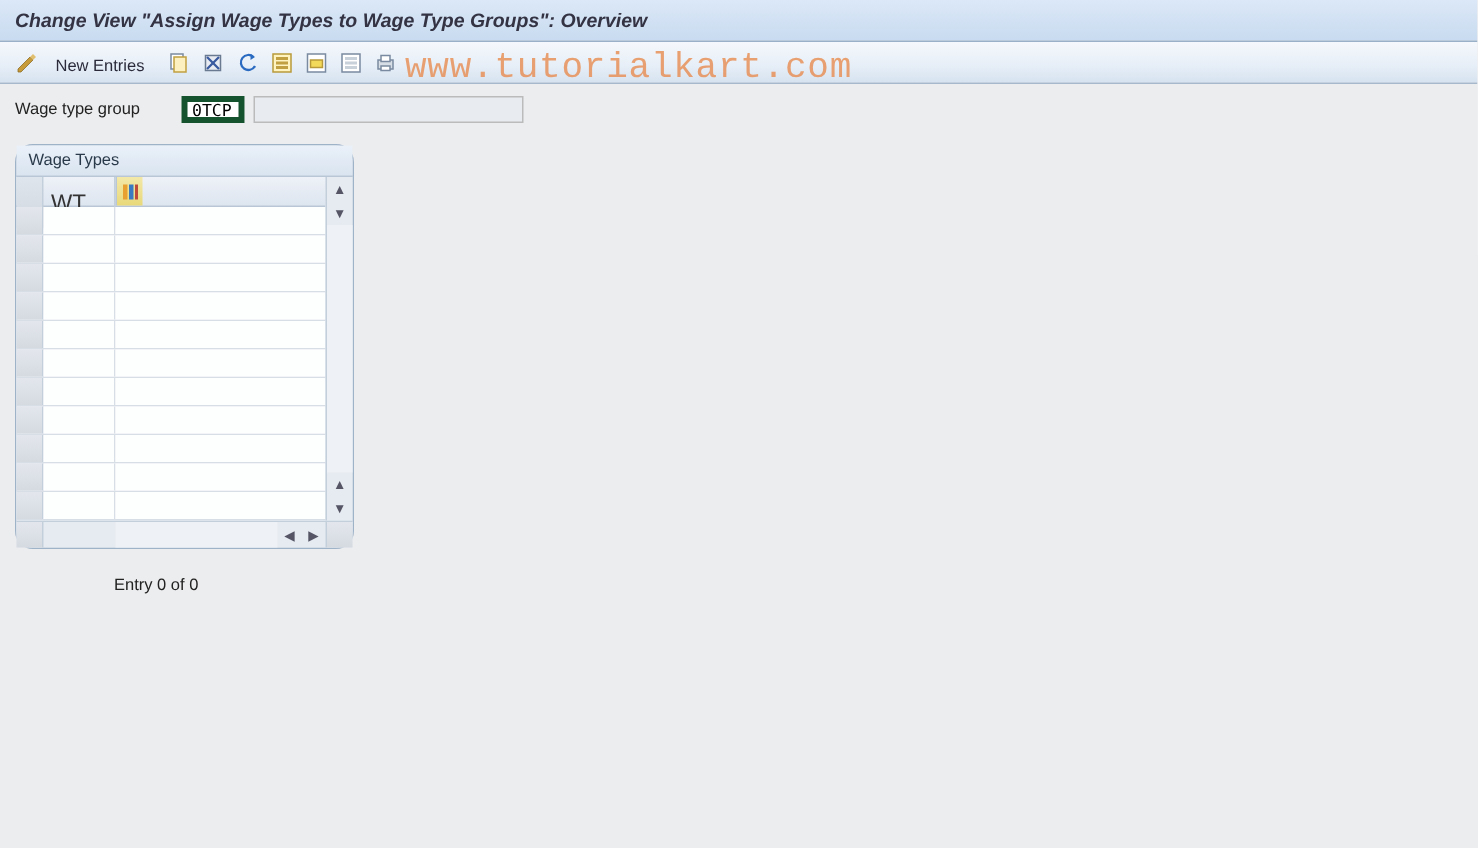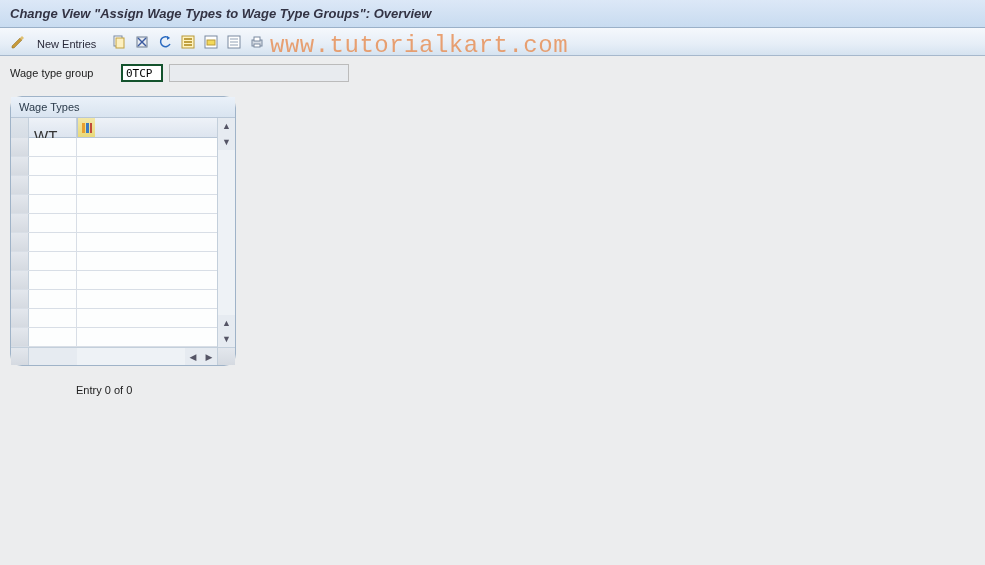--- a/index.html
+++ b/index.html
@@ -69,21 +69,21 @@
     margin-bottom: 14px;
   }
   .field-label {
     font-size: 11px;
     color: #222;
     width: 105px;
   }
   .field-input-small {
     width: 42px;
     height: 18px;
-    border: 2px solid #14532d;
+    border: 4px solid #14532d;
     background: #fff;
     font-size: 11px;
     padding: 0 3px;
     font-family: monospace;
   }
   .field-input-wide {
     width: 180px;
     height: 18px;
     border: 1px solid #bbb;
     background: #e8ebef;

